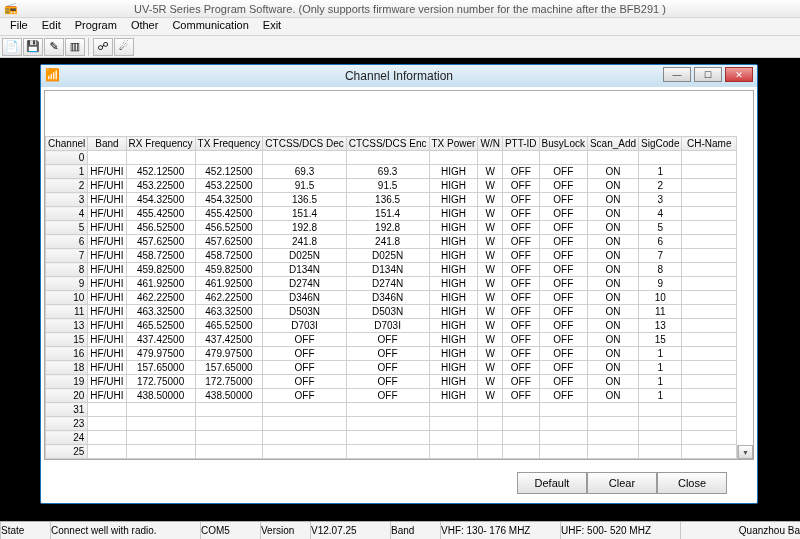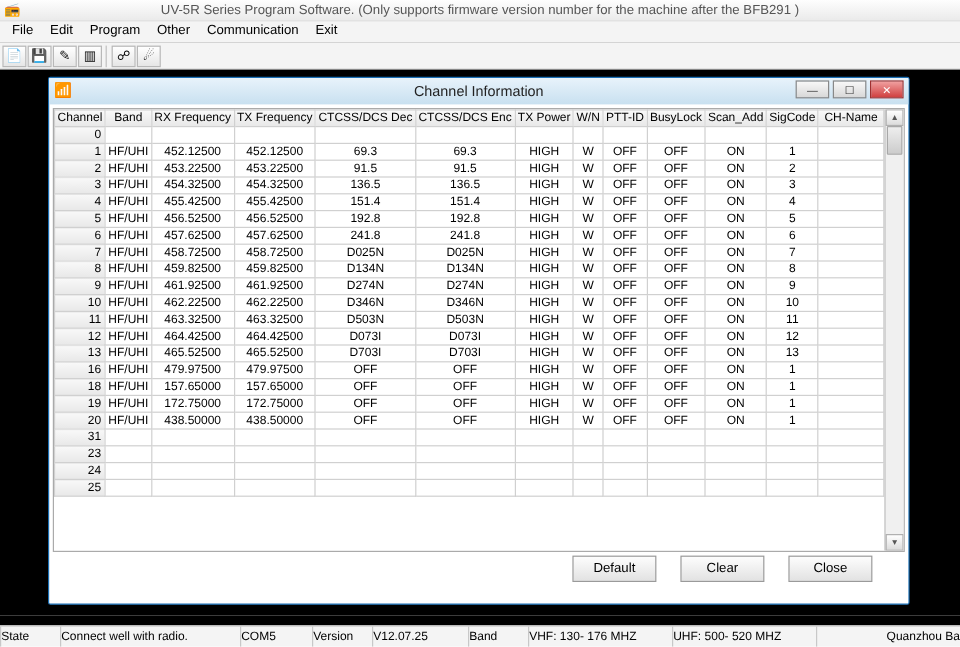--- a/index.html
+++ b/index.html
@@ -12,30 +12,30 @@
 .toolbar { height: 22px; background: #f4f4f4; display:flex; align-items:center; padding-left:2px; gap:1px; border-bottom:1px solid #d4d4d4;}
 .toolbar .tbtn { width:20px; height:18px; border:1px solid #b8b8b8; background:linear-gradient(#fff,#e6e6e6); display:flex; align-items:center; justify-content:center; cursor:default; }
 .toolbar .sep { width:2px; height:18px; border-left:1px solid #c0c0c0; margin:0 2px; }
 .workspace { flex:1; background:#000; padding:6px 0 0 40px; position:relative; }
 .mdi-child { width:718px; height:440px; background:#fff; border:1px solid #1a6fb5; display:flex; flex-direction:column; border-radius:2px; }
 .mdi-title { height:22px; background:linear-gradient(#e8f3fb,#c8e0f0); display:flex; align-items:center; justify-content:center; position:relative; font-size:12px; color:#222; }
 .mdi-title .left-ic { position:absolute; left:4px; top:3px; width:14px; height:14px; }
 .mdi-title .win-btns { position:absolute; right:4px; top:2px; display:flex; gap:3px; }
 .mdi-title .wbtn { width:28px; height:15px; border:1px solid #888; background:linear-gradient(#f8f8f8,#d8d8d8); font-size:9px; display:flex; align-items:center; justify-content:center; color:#333; }
 .mdi-title .wbtn.close { background:linear-gradient(#f0a0a0,#d04040); color:#fff; border-color:#a03030; }
-.grid-wrap { flex:1; display:flex; overflow:hidden; border:1px solid #aaa; margin:3px; background:#fff; position:relative; }
+.grid-wrap { flex:1; display:flex; overflow:hidden; border:1px solid #aaa; margin:3px; background:#fff; position:relative;align-items:flex-end; }
 .grid-wrap table { border-collapse:collapse; font-size:10px; table-layout:fixed; }
 .grid-wrap th, .grid-wrap td { border:1px solid #d0d0d0; padding:0 2px; height:14px; background:#fff; white-space:nowrap; overflow:hidden; text-align:center; font-weight:normal; }
 .grid-wrap th { background:linear-gradient(#f8f8f8,#e8e8e8); font-size:10px; }
 .grid-wrap td.rh { background:linear-gradient(#f8f8f8,#e8e8e8); text-align:right; padding-right:3px; }
 .grid-scroll { flex:1; overflow:hidden; }
 .vtrack { width:16px; background:#f0f0f0; border-left:1px solid #c0c0c0; position:relative; }
 .vtrack .arrow { height:14px; background:linear-gradient(#fff,#dcdcdc); border:1px solid #b0b0b0; display:flex; align-items:center; justify-content:center; font-size:7px; color:#555; }
 .vtrack .thumb { position:absolute; top:14px; left:1px; right:1px; height:24px; background:linear-gradient(#eee,#ccc); border:1px solid #a8a8a8; border-radius:1px; }
-.btn-row { height:40px; display:flex; align-items:flex-start; justify-content:flex-end; gap:20px; padding-right:30px; }
+.btn-row { height:40px; display:flex; align-items:center; justify-content:flex-end; padding-right:30px; }
 .btn-row button { width:70px; height:22px; border:1px solid #9a9a9a; background:linear-gradient(#fdfdfd,#e2e2e2); font-size:11px; cursor:default; }
 .status-bar { height:18px; background:#f4f4f4; border-top:1px solid #b0b0b0; display:flex; align-items:center; font-size:10px; }
 .status-bar .cell { border-left:1px solid #c8c8c8; padding:0 0; height:100%; display:flex; align-items:center; }
 .black-strip { height:8px; background:#000; }
 col.c0{width:35px}col.c1{width:36px}col.c2{width:56px}col.c3{width:56px}col.c4{width:66px}col.c5{width:66px}col.c6{width:42px}col.c7{width:26px}col.c8{width:35px}col.c9{width:42px}col.c10{width:42px}col.c11{width:38px}col.c12{width:160px}
 </style>
 </head>
 <body>
 
 <div class="app">
@@ -281,47 +281,47 @@
                   <td>D503N</td>
                   <td>HIGH</td>
                   <td>W</td>
                   <td>OFF</td>
                   <td>OFF</td>
                   <td>ON</td>
                   <td>11</td>
                   <td></td>
                 </tr>
                 <tr>
-                  <td class="rh">12</td>
-                  <td>HF/UHI</td>
-                  <td>464.42500</td>
-                  <td>464.42500</td>
-                  <td>D073I</td>
-                  <td>D073I</td>
-                  <td>HIGH</td>
-                  <td>W</td>
-                  <td>OFF</td>
-                  <td>OFF</td>
-                  <td>ON</td>
-                  <td>12</td>
-                  <td></td>
-                </tr>
-                <tr>
                   <td class="rh">13</td>
                   <td>HF/UHI</td>
                   <td>465.52500</td>
                   <td>465.52500</td>
                   <td>D703I</td>
                   <td>D703I</td>
                   <td>HIGH</td>
                   <td>W</td>
                   <td>OFF</td>
                   <td>OFF</td>
                   <td>ON</td>
                   <td>13</td>
+                  <td></td>
+                </tr>
+                <tr>
+                  <td class="rh">15</td>
+                  <td>HF/UHI</td>
+                  <td>437.42500</td>
+                  <td>437.42500</td>
+                  <td>OFF</td>
+                  <td>OFF</td>
+                  <td>HIGH</td>
+                  <td>W</td>
+                  <td>OFF</td>
+                  <td>OFF</td>
+                  <td>ON</td>
+                  <td>15</td>
                   <td></td>
                 </tr>
                 <tr>
                   <td class="rh">16</td>
                   <td>HF/UHI</td>
                   <td>479.97500</td>
                   <td>479.97500</td>
                   <td>OFF</td>
                   <td>OFF</td>
                   <td>HIGH</td>

